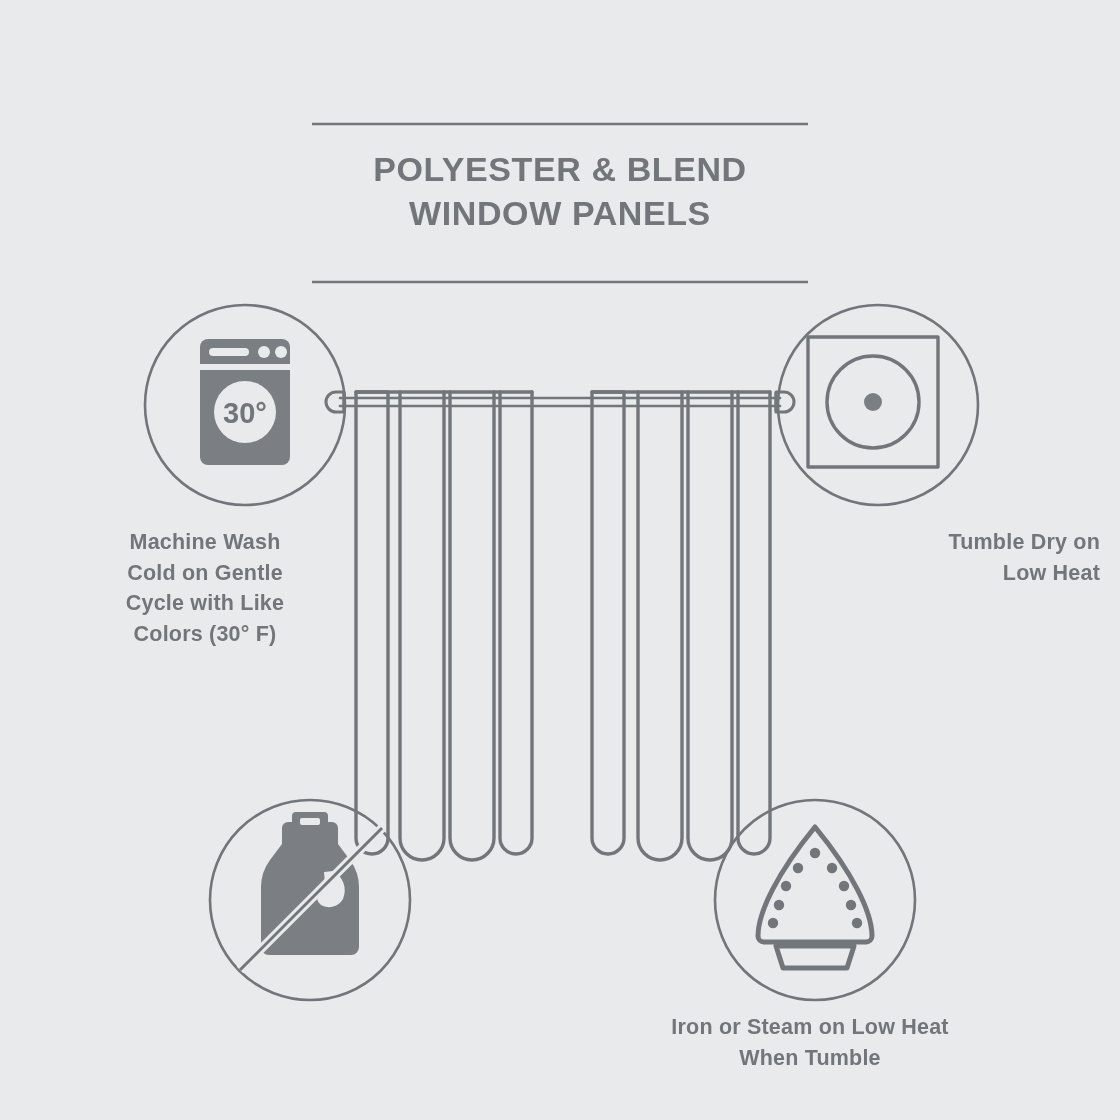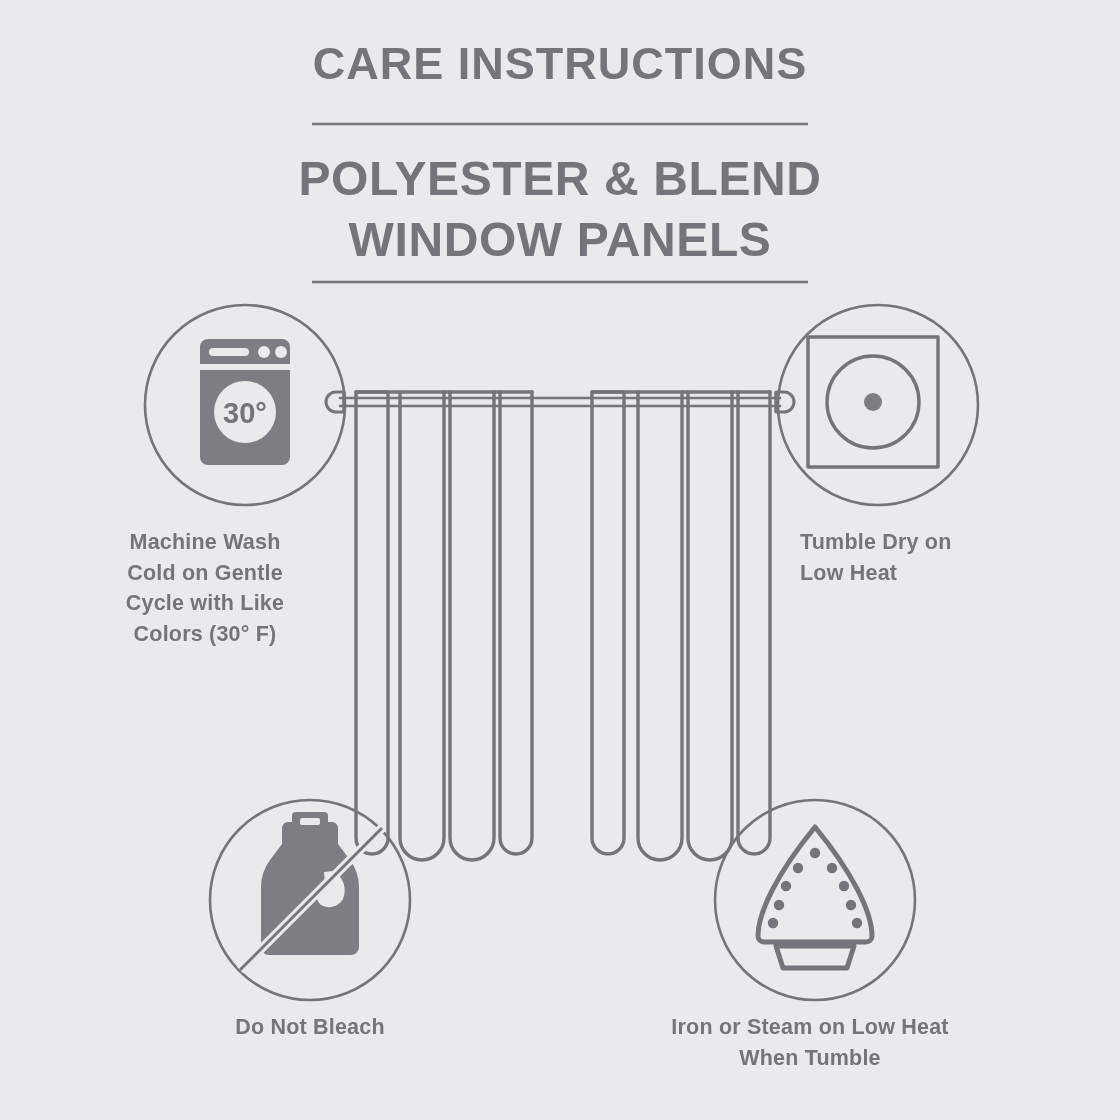--- a/index.html
+++ b/index.html
@@ -35,27 +35,27 @@
     line-height: 1.25;
     letter-spacing: 0.2px;
   }
   #title {
     left: 0; top: 36px; width: 1120px;
     font-size: 45px;
     letter-spacing: 1.0px;
   }
   #subtitle {
     left: 0; top: 148px; width: 1120px;
-    font-size: 48px;
+    font-size: 34px;
     line-height: 1.28;
     letter-spacing: 0.6px;
   }
   .caption { font-size: 21.5px; line-height: 1.42; text-align: center; }
   #cap-wash   { left: 60px;  top: 527px; width: 290px; }
-  #cap-dry    { left: 800px; top: 527px; width: 300px; text-align: left; }
+  #cap-dry    { left: 800px; top: 527px; width: 300px; text-align: right; }
   #cap-bleach { left: 175px; top: 1012px; width: 270px; }
   #cap-iron   { left: 610px; top: 1012px; width: 400px; }
 </style>
 </head>
 <body>
 
 <div id="sheet">
 
   <svg id="art" viewBox="0 0 1120 1120">
 
@@ -157,31 +157,29 @@
         <circle cx="786" cy="886" r="5.2"></circle>
         <circle cx="844" cy="886" r="5.2"></circle>
         <circle cx="779" cy="905" r="5.2"></circle>
         <circle cx="851" cy="905" r="5.2"></circle>
         <circle cx="773" cy="923" r="5.2"></circle>
         <circle cx="857" cy="923" r="5.2"></circle>
       </g>
     </g>
   </svg>
 
-  <div class="txt" id="title">CARE INSTRUCTIONS</div>
 
   <div class="txt" id="subtitle">POLYESTER &amp; BLEND
 WINDOW PANELS</div>
 
   <div class="txt caption" id="cap-wash">Machine Wash
 Cold on Gentle
 Cycle with Like
 Colors (30° F)</div>
 
   <div class="txt caption" id="cap-dry">Tumble Dry on
 Low Heat</div>
 
-  <div class="txt caption" id="cap-bleach">Do Not Bleach</div>
 
   <div class="txt caption" id="cap-iron">Iron or Steam on Low Heat
 When Tumble</div>
 
 </div>
 
 </body></html>

